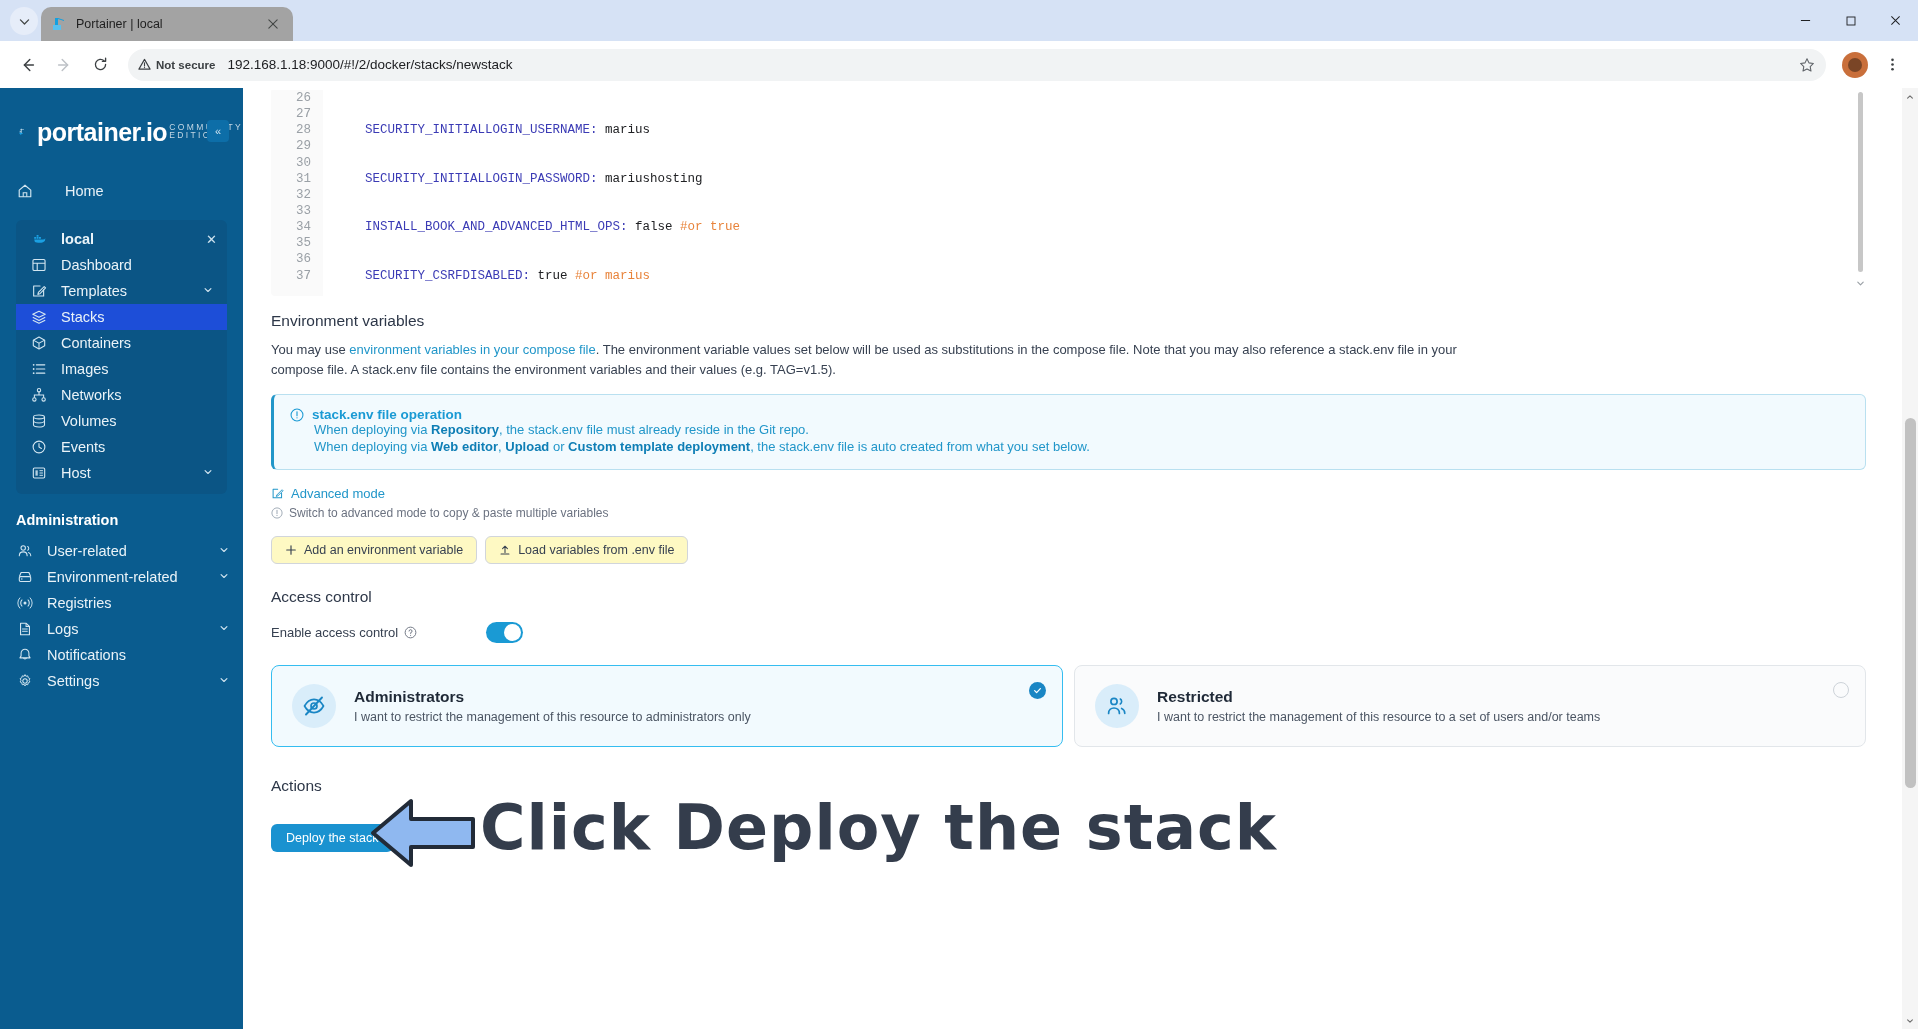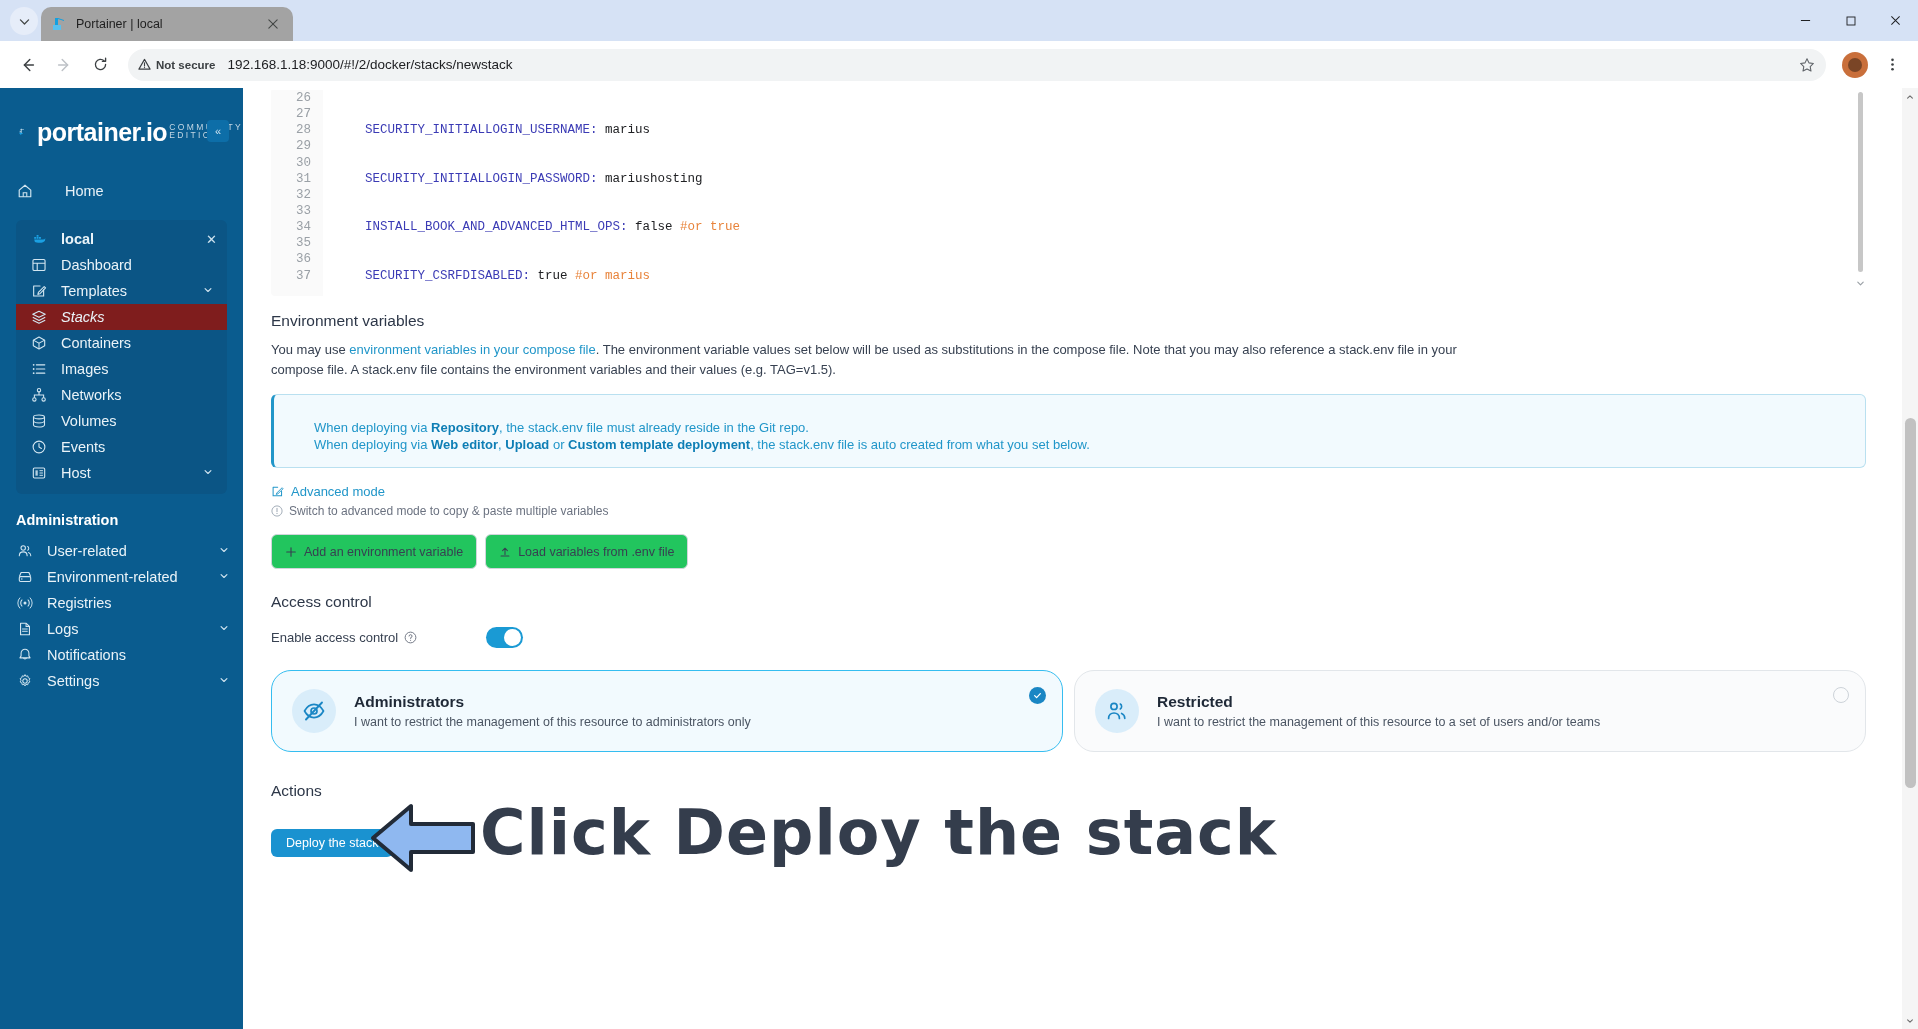--- a/index.html
+++ b/index.html
@@ -62,21 +62,21 @@
   }
   .sb-item {
     display:flex; align-items:center; gap:32px; height:26px; padding:0 16px; margin:0 0;
     font-size:14.5px; color:#eaf3f8; position:relative;
   }
   .sb-home { margin:2px 0 14px 0; height:30px; }
   .sb-group { background:#0b5585; margin:0 16px 0 16px; border-radius:6px; padding:6px 0 8px 0; }
   .sb-env { font-weight:bold; font-size:15px; height:34px; }
   .sb-env-close { position:absolute; right:10px; font-size:13px; color:#cfe3ef; font-weight:normal;}
   .sb-row { height:26px; display:flex; align-items:center; gap:14px; padding-left:14px; font-size:14.5px; color:#eaf3f8; position:relative; margin:0 0;}
-  .sb-row.sel { background:#7f1d1d;font-style:italic; }
+  .sb-row.sel { background:#1d4ed8; }
   .sb-row .chev { position:absolute; right:14px; font-size:10px; color:#cfe3ef; }
   .sb-admin-title { font-size:14.5px; font-weight:bold; color:#ffffff; padding:18px 0 10px 16px; }
   .sb-admin .sb-row { padding-left:16px; }
   .sb-ico { width:17px; height:17px; flex:0 0 17px; display:flex; align-items:center; justify-content:center; color:#d3e6f1; }
   .sb-ico svg { width:16px; height:16px; display:block; }
   .sb-spacer { flex:1; }
 
   
   .content { flex:1; position:relative; background:#ffffff; overflow:hidden; }
 
@@ -110,34 +110,34 @@
   .infobox-title { font-size:13.5px; font-weight:bold; color:#1a9ad4; display:flex; align-items:center; gap:8px; }
   .infobox-line { font-size:13px; color:#2196c9; line-height:16.5px; padding-left:24px; }
   .infobox-line:first-of-type { margin-top:13px; }
   .infobox-line b { color:#0e7eb5; }
 
   .adv-mode { margin-top:16px; display:flex; align-items:center; gap:7px; color:#2196c9; font-size:13px; }
   .adv-hint { margin-top:5px; display:flex; align-items:center; gap:6px; color:#6b7280; font-size:12px; }
 
   .btnrow { margin-top:16px; display:flex; gap:8px; }
   .btn-outline {
-    border:1px solid #d1d5db; background:#22c55e; border-radius:6px; height:35px;
+    border:1px solid #d1d5db; background:#fef9c3; border-radius:6px; height:28px;
     display:flex; align-items:center; gap:7px; padding:0 13px; font-size:12.5px; color:#374151;
   }
 
   .toggle-row { display:flex; align-items:center; gap:0; margin-top:6px; }
   .toggle-label { font-size:13px; color:#374151; width:215px; display:flex; align-items:center; gap:6px; }
   .toggle {
     width:37px; height:21px; border-radius:11px; background:#1a9ad4; position:relative;
   }
   .toggle .knob { position:absolute; right:2px; top:2px; width:17px; height:17px; border-radius:50%; background:#fff; }
 
   .cards { display:flex; gap:11px; margin-top:22px; }
   .card {
-    flex:1; border-radius:20px; padding:18px 20px; display:flex; align-items:center; gap:18px;
+    flex:1; border-radius:8px; padding:18px 20px; display:flex; align-items:center; gap:18px;
     position:relative; min-height:78px;
   }
   .card.sel { border:1.5px solid #35bdf0; background:#f2fafe; }
   .card.unsel { border:1px solid #e2e6ea; background:#fafbfc; }
   .card-ico { width:44px; height:44px; border-radius:50%; background:#d9edfa; display:flex; align-items:center; justify-content:center; color:#1a86c4; flex:0 0 44px;}
   .card-ico svg { width:24px; height:24px; }
   .card-title { font-size:15.5px; font-weight:bold; color:#1f2937; }
   .card-desc { font-size:12.5px; color:#4b5563; margin-top:4px; }
   .card-check { position:absolute; right:16px; top:16px; width:17px; height:17px; border-radius:50%; background:#1a86c4; display:flex;align-items:center;justify-content:center;color:#fff;font-size:10px;}
   .card-radio { position:absolute; right:16px; top:16px; width:16px; height:16px; border-radius:50%; border:1.5px solid #cdd3d9; }
@@ -541,20 +541,30 @@
           </div>
         </div>
 
         <div style="padding:0 14px;">
           <div class="sec-title">Environment variables</div>
           <div class="para">
             <span>You may use </span><a class="lnk" href="#">environment variables in your compose file</a><span>. The environment variable values set below will be used as substitutions in the compose file. Note that you may also reference a stack.env file in your compose file. A stack.env file contains the environment variables and their values (e.g. TAG=v1.5).</span>
           </div>
 
           <div class="infobox">
+            <div class="infobox-title">
+              <span style="display:flex;">
+                <svg viewBox="0 0 16 16" width="14" height="14">
+                    <circle cx="8" cy="8" r="6.8" fill="none" stroke="currentColor" stroke-width="1.2"></circle>
+                    <path d="M8 4.4 V8.8" stroke="currentColor" stroke-width="1.3" stroke-linecap="round"></path>
+                    <circle cx="8" cy="11.2" r="0.75" fill="currentColor"></circle>
+                  </svg>
+              </span>
+              <span>stack.env file operation</span>
+            </div>
             <div class="infobox-line">
               <span>When deploying via </span><b>Repository</b><span>, the stack.env file must already reside in the Git repo.</span>
             </div>
             <div class="infobox-line">
               <span>When deploying via </span><b>Web editor</b><span>, </span><b>Upload</b><span> or </span><b>Custom template deployment</b><span>, the stack.env file is auto created from what you set below.</span>
             </div>
           </div>
 
           <div class="adv-mode">
             <span style="display:flex;">

